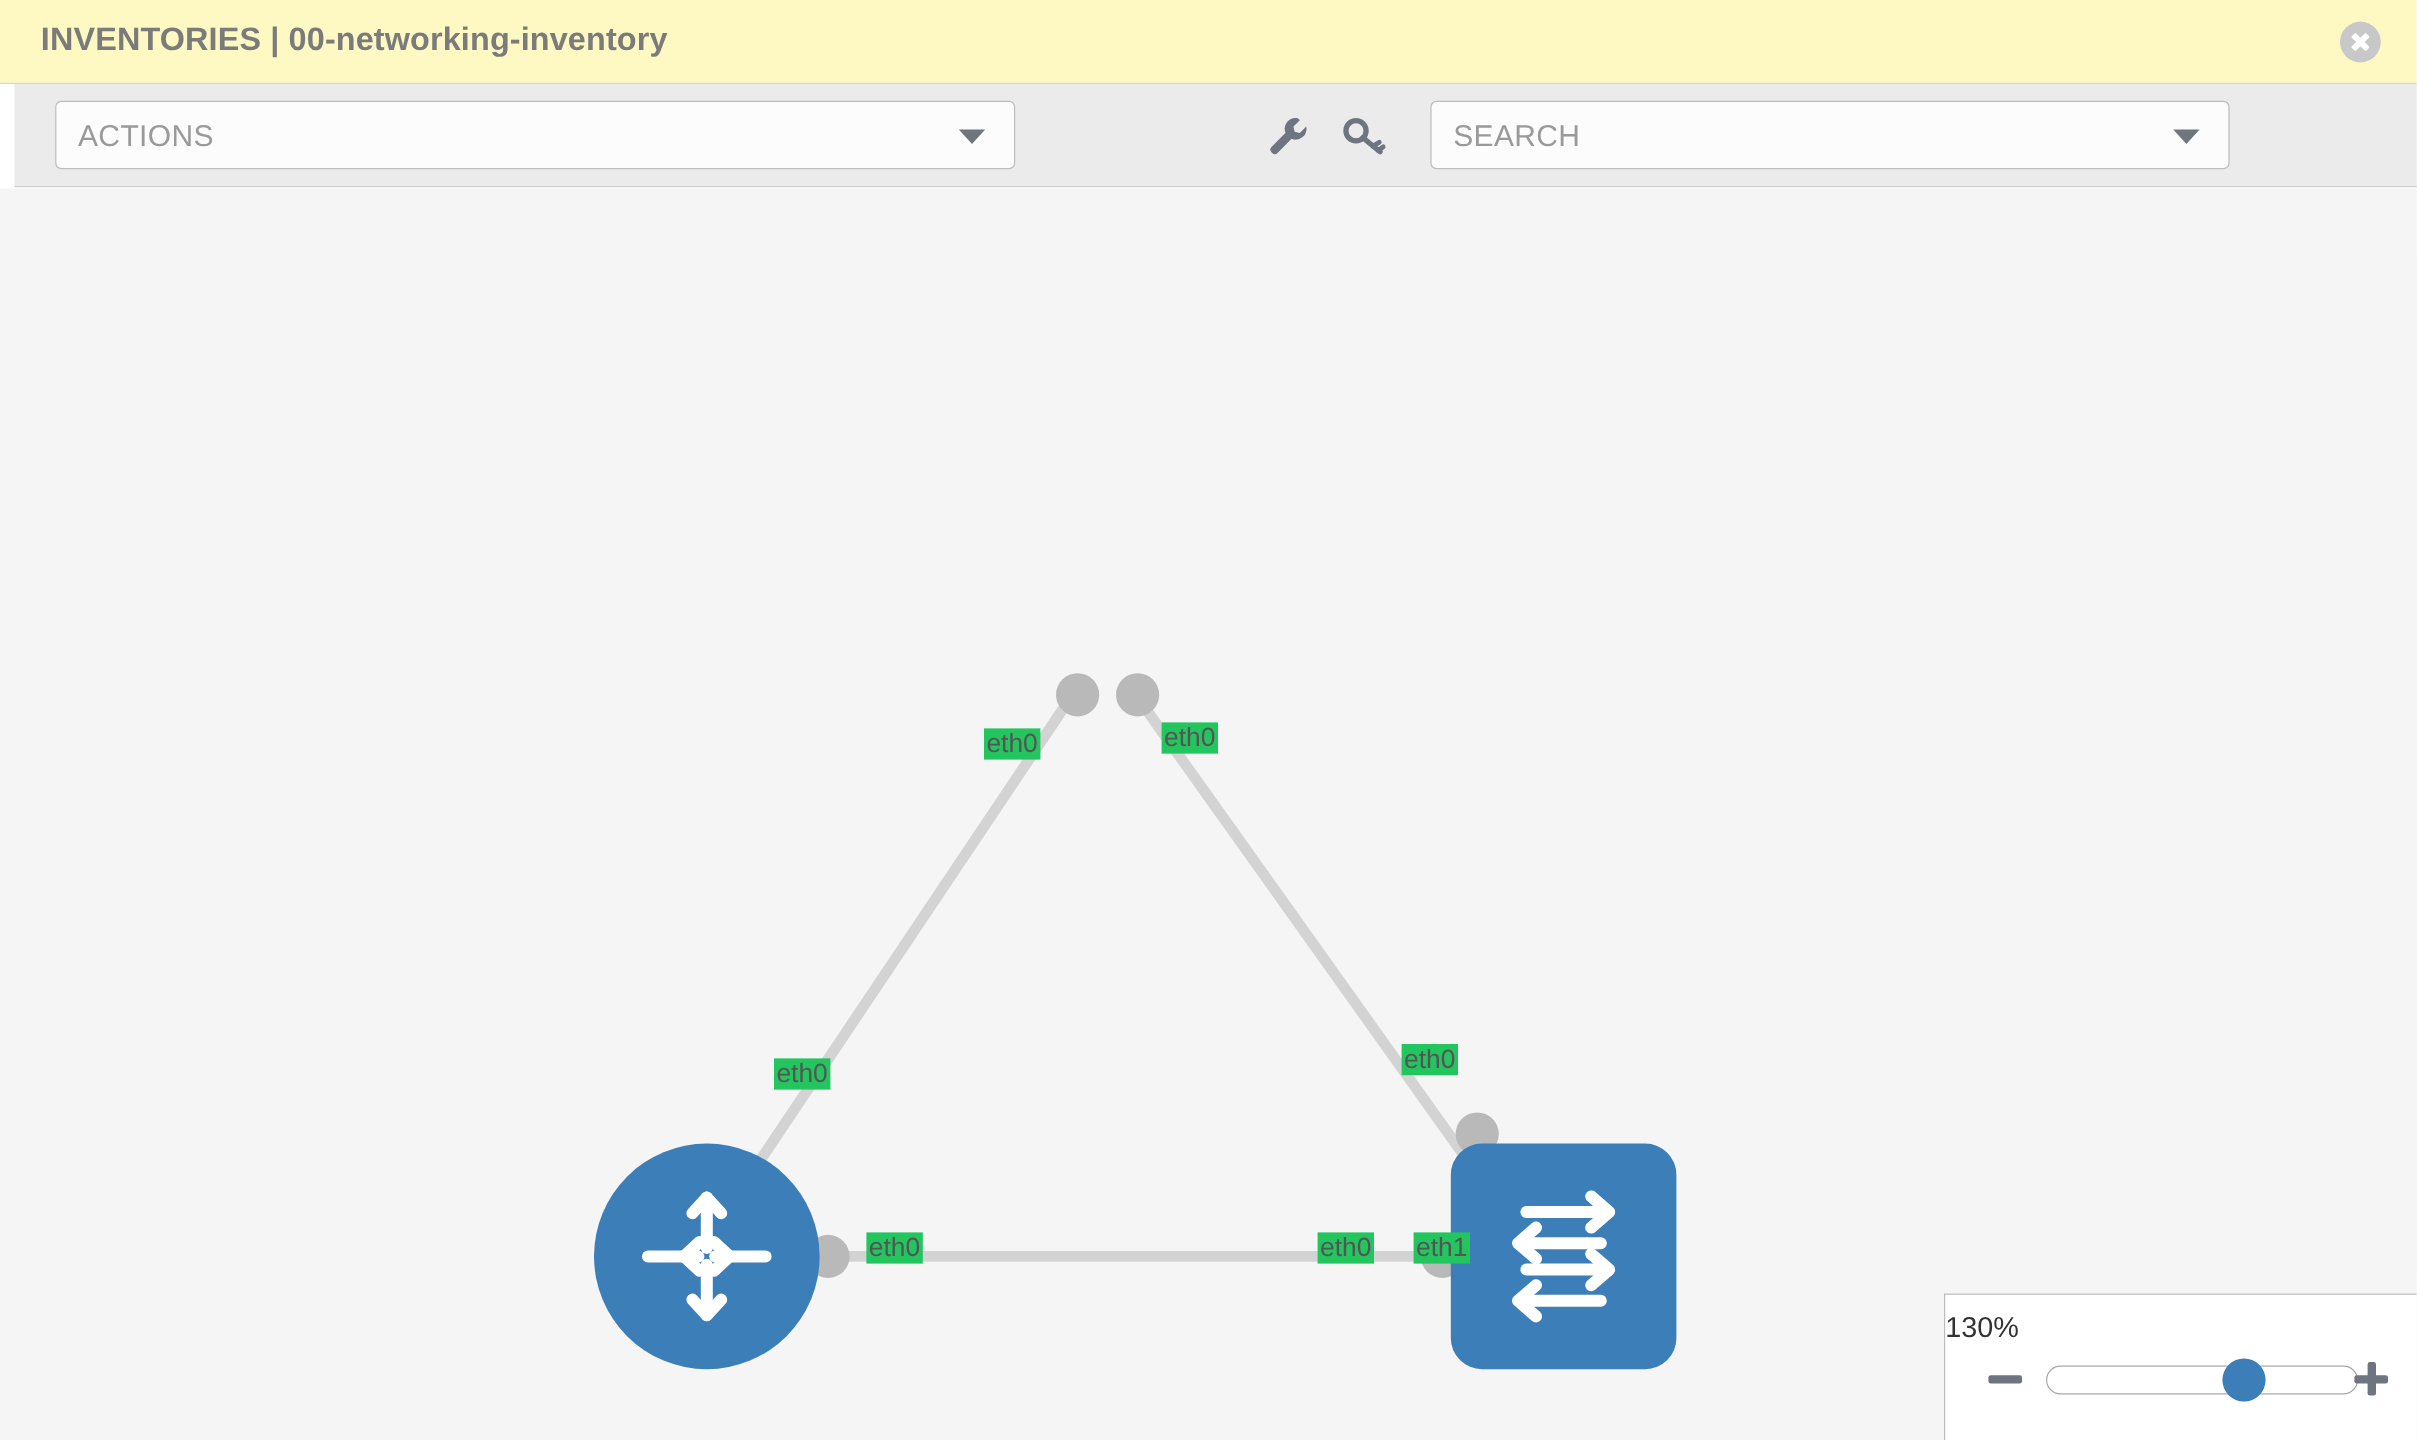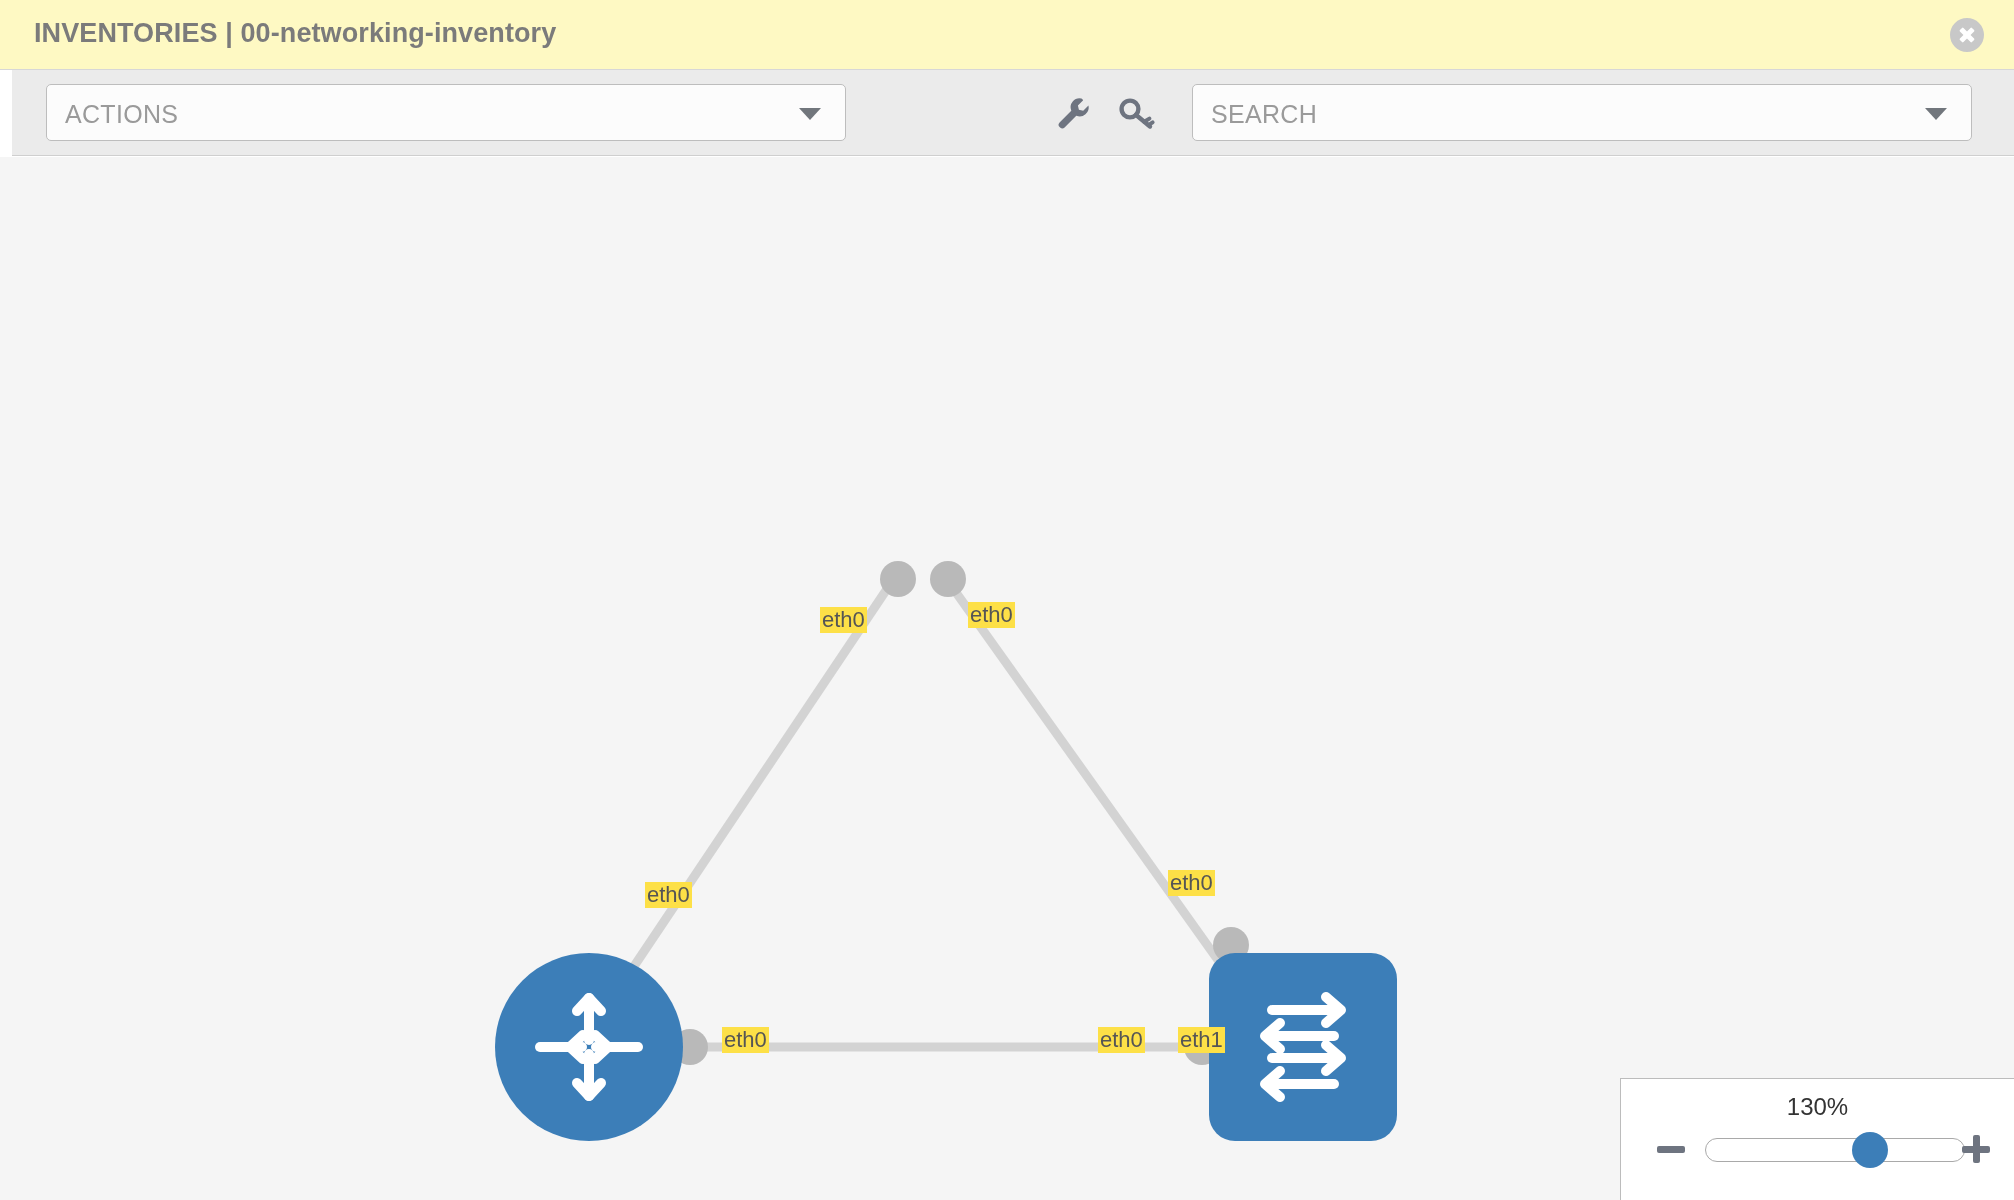--- a/index.html
+++ b/index.html
@@ -110,21 +110,21 @@
     cursor: pointer;
   }
   .tool-icon svg { display: block; width: 42px; height: 42px; }
   .icon-wrench { left: 1040px; }
   .icon-key    { left: 1104px; }
 
   .search-box {
     position: absolute;
     left: 1180px;
     top: 14px;
-    width: 780px;
+    width: 666px;
     height: 57px;
     background: #fcfcfc;
     border: 1px solid #bdbdbd;
     border-radius: 5px;
     cursor: text;
   }
   .search-label {
     position: absolute;
     left: 18px;
     top: 15px;
@@ -200,21 +200,21 @@
     border-radius: 50%;
     background: #b9b9b9;
     z-index: 3;
   }
 
   
   .if-label {
     position: absolute;
     font-size: 22px;
     color: #555555;
-    background: #fde047;
+    background: #22c55e;
     padding: 0 2px;
     white-space: nowrap;
     z-index: 5;
   }
 
   
   .zoom-panel {
     position: absolute;
     left: 1620px;
     top: 1078px;
@@ -222,21 +222,21 @@
     height: 122px;
     background: #ffffff;
     border-top: 1px solid #bcbcbc;
     border-left: 1px solid #bcbcbc;
     z-index: 20;
   }
   .zoom-value {
     position: absolute;
     top: 14px;
     left: 0; right: 0;
-    text-align: center;
+    text-align: left;
     font-size: 24px;
     color: #333333;
   }
   .zoom-minus, .zoom-plus {
     position: absolute;
     top: 56px;
     width: 28px; height: 28px;
     cursor: pointer;
   }
   .zoom-minus { left: 36px; }

